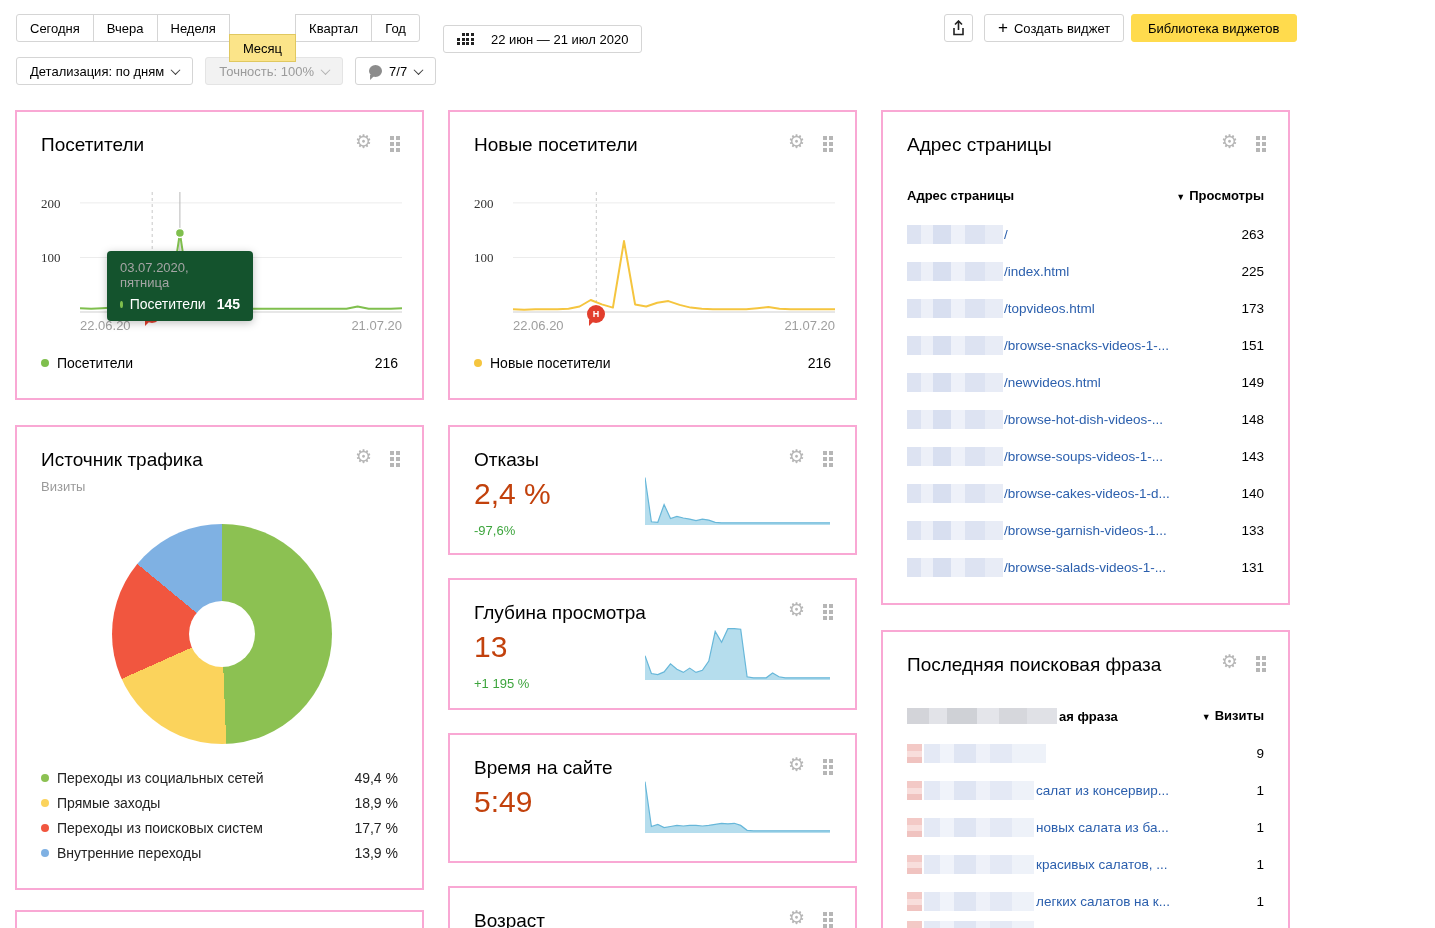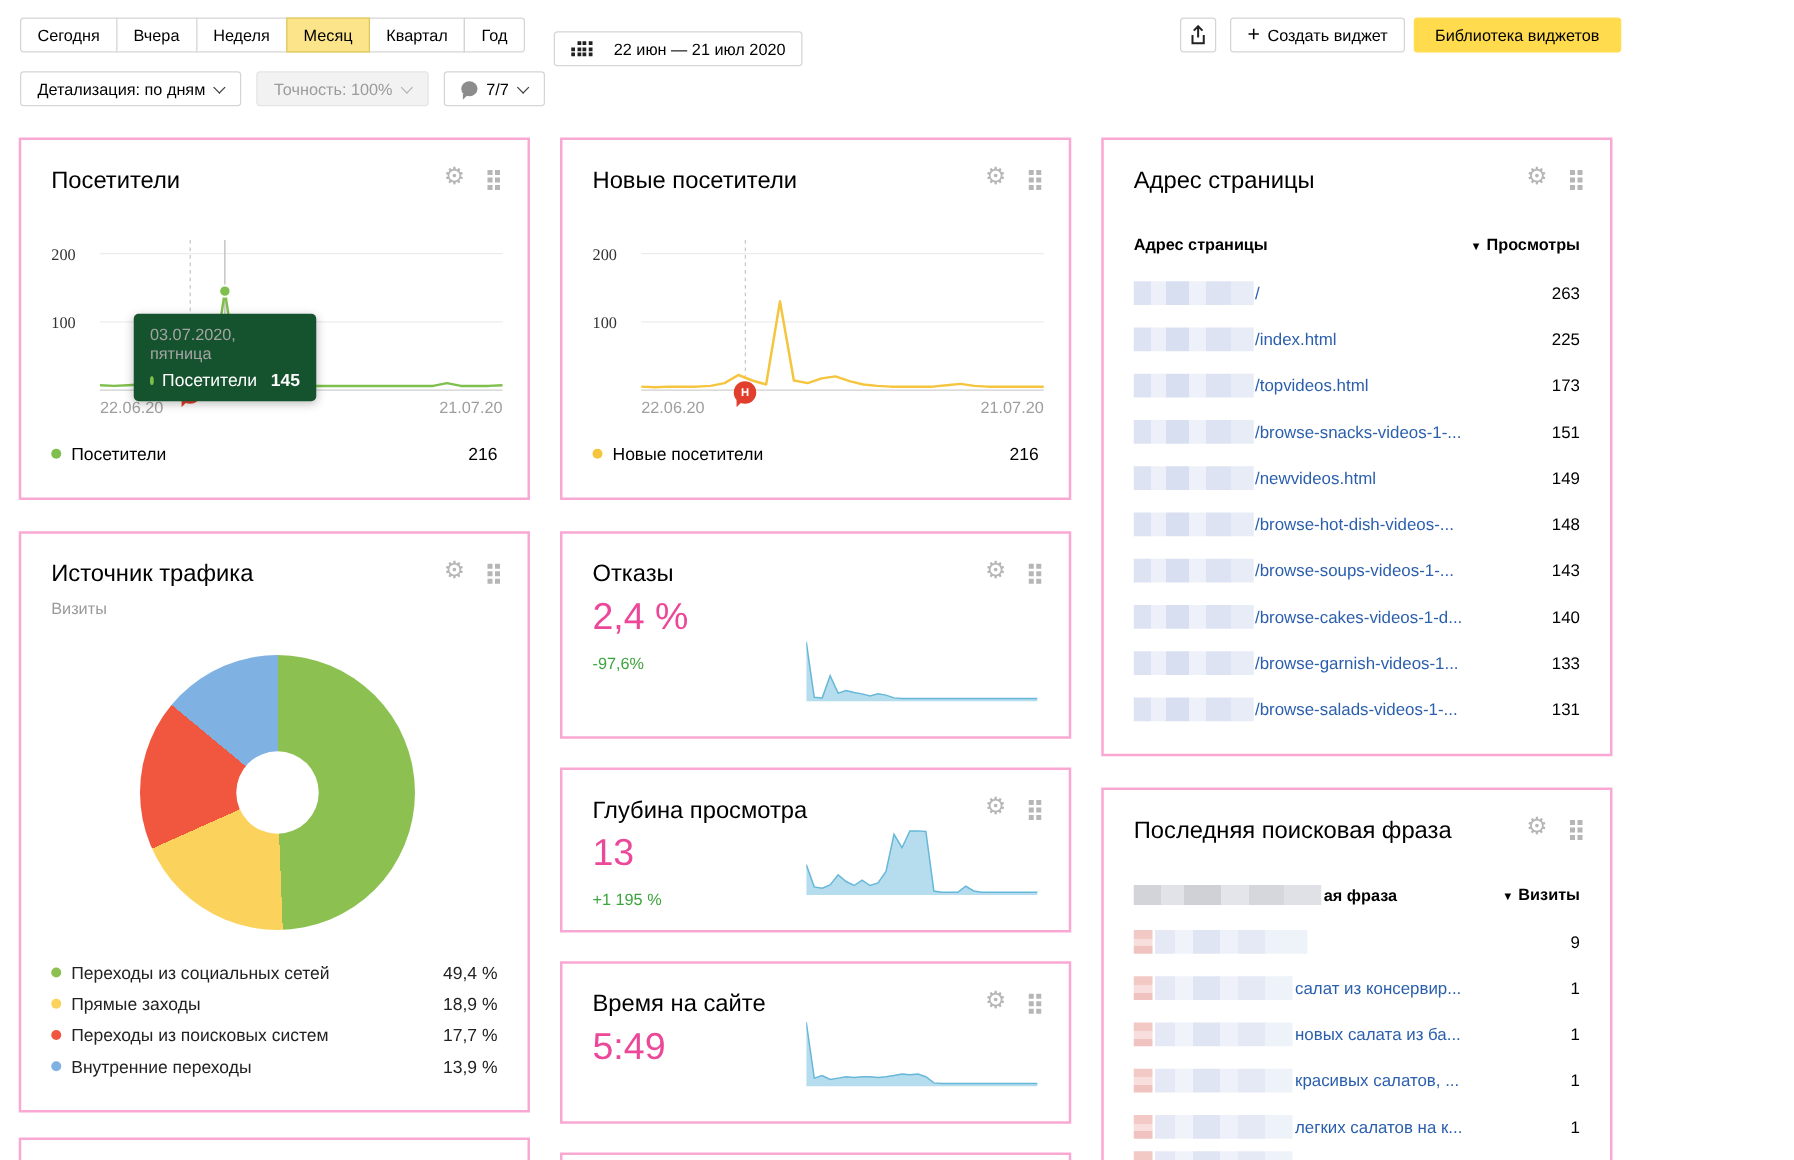--- a/index.html
+++ b/index.html
@@ -11,21 +11,21 @@
   
   .btn{
     display:inline-flex;align-items:center;height:28px;padding:0 13px;
     background:#fff;border:1px solid #d5d5d5;border-radius:3px;
     font-size:13px;color:#000;cursor:pointer;box-sizing:border-box;white-space:nowrap;
   }
   .seg{position:absolute;top:14px;left:16px;display:flex;}
   .seg .btn{border-radius:0;margin-left:-1px;}
   .seg .btn:first-child{border-radius:3px 0 0 3px;margin-left:0;}
   .seg .btn:last-child{border-radius:0 3px 3px 0;}
-  .seg .btn.sel{background:#fbe489;border-color:#e0c860;z-index:1;}
+  .seg .btn.sel{background:#fbe489;border-color:#e0c860;z-index:1;margin-top:20px;}
   .date-btn{position:absolute;top:25px;left:420px;gap:18px;margin-left:23px;}
   .grid-ico{position:relative;width:16px;height:12px;}
   .grid-ico i{position:absolute;width:3px;height:3px;background:#222;}
   .exp-btn{position:absolute;top:14px;left:944px;width:29px;padding:0;justify-content:center;}
   .create-btn{position:absolute;top:14px;left:984px;gap:6px;}
   .plus{font-size:17px;line-height:1;margin-top:-2px;}
   .lib-btn{position:absolute;top:14px;left:1131px;background:#ffdb4d;border-color:#ffdb4d;padding:0 16px;}
   .row2{position:absolute;top:57px;left:16px;display:flex;gap:12px;}
   .chev{display:inline-block;width:6px;height:6px;border-right:1.5px solid #3c3c3c;border-bottom:1.5px solid #3c3c3c;transform:rotate(45deg) translate(-1px,-1px);margin-left:8px;}
   .btn.dis{background:#f2f2f2;border-color:#e4e4e4;color:#9b9b9b;}
@@ -49,21 +49,21 @@
   .hbadge{position:absolute;width:18px;height:18px;border-radius:50%;background:#e23e2d;color:#fff;
     font-size:9px;font-weight:bold;display:flex;align-items:center;justify-content:center;z-index:3;text-transform:uppercase;}
   .hbadge:after{content:'';position:absolute;left:2px;bottom:-3px;width:6px;height:6px;background:#e23e2d;clip-path:polygon(0 0,100% 0,0 100%);}
   .tooltip{position:absolute;left:90px;top:139px;width:146px;background:#14532d;border-radius:4px;
     padding:9px 13px;box-sizing:border-box;z-index:5;box-shadow:0 2px 8px rgba(0,0,0,.25);}
   .tt-date{color:#a5a5a5;font-size:13px;margin-bottom:6px;}
   .tt-row{display:flex;align-items:center;color:#fff;font-size:14px;gap:7px;}
   .tt-dot{width:7px;height:7px;border-radius:50%;}
   .tt-val{font-weight:bold;margin-left:4px;}
   
-  .big-val{position:absolute;left:24px;top:50px;font-size:30px;color:#ec4899;}
+  .big-val{position:absolute;left:24px;top:50px;font-size:30px;color:#c2410c;}
   .delta{position:absolute;left:24px;top:96px;font-size:13px;color:#3da53d;}
   .spark{position:absolute;right:25px;bottom:24px;width:185px;height:62px;}
   
   .pie{position:absolute;left:95px;top:97px;width:220px;height:220px;border-radius:50%;}
   .pie:after{content:'';position:absolute;left:50%;top:50%;width:66px;height:66px;margin:-33px 0 0 -33px;border-radius:50%;background:#fff;}
   .pleg{position:absolute;left:24px;right:24px;display:flex;justify-content:space-between;font-size:14px;color:#222;}
   
   .thead{position:absolute;left:24px;right:24px;display:flex;justify-content:space-between;font-weight:bold;font-size:13px;}
   .trow{position:absolute;left:24px;right:24px;height:20px;display:flex;align-items:center;}
   .tval{position:absolute;right:0;font-size:13.5px;color:#000;}
@@ -220,21 +220,21 @@
     <div class="dates">
       <span>22.06.20</span>
       <span>21.07.20</span>
     </div>
     <div class="legend-row">
       <span><span class="ldot" style="background: rgb(245, 197, 63);"></span><span>Новые посетители</span></span>
       <span>216</span>
     </div>
   </div>
 
-  <div class="card" style="height:166px;margin-top:25px;">
+  <div class="card" style="height:130px;margin-top:25px;">
     <div class="card-title">Отказы</div>
     <span class="gear">⚙</span>
     <span class="handle"></span>
     <div class="big-val">2,4 %</div>
     <div class="delta">-97,6%</div>
     <div class="spark"><svg width="185" height="62">
           <polygon points="0,58 0.0,10.5 6.4,54.8 12.8,55.3 19.1,37.5 25.5,51.5 31.9,49.4 38.3,51.0 44.7,52.1 51.0,53.7 57.4,52.1 63.8,53.1 70.2,55.3 76.6,55.8 82.9,55.8 89.3,55.8 95.7,55.8 102.1,55.8 108.4,55.8 114.8,55.8 121.2,55.8 127.6,55.8 134.0,55.8 140.3,55.8 146.7,55.8 153.1,55.8 159.5,55.8 165.9,55.8 172.2,55.8 178.6,55.8 185.0,55.8 185,58" fill="#b5dded"></polygon>
           <polyline points="0.0,10.5 6.4,54.8 12.8,55.3 19.1,37.5 25.5,51.5 31.9,49.4 38.3,51.0 44.7,52.1 51.0,53.7 57.4,52.1 63.8,53.1 70.2,55.3 76.6,55.8 82.9,55.8 89.3,55.8 95.7,55.8 102.1,55.8 108.4,55.8 114.8,55.8 121.2,55.8 127.6,55.8 134.0,55.8 140.3,55.8 146.7,55.8 153.1,55.8 159.5,55.8 165.9,55.8 172.2,55.8 178.6,55.8 185.0,55.8" fill="none" stroke="#67b7d9" stroke-width="1.2"></polyline>
         </svg></div>
   </div>

